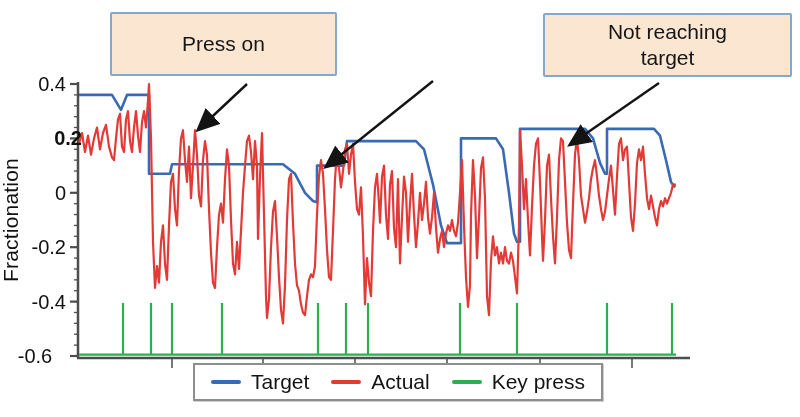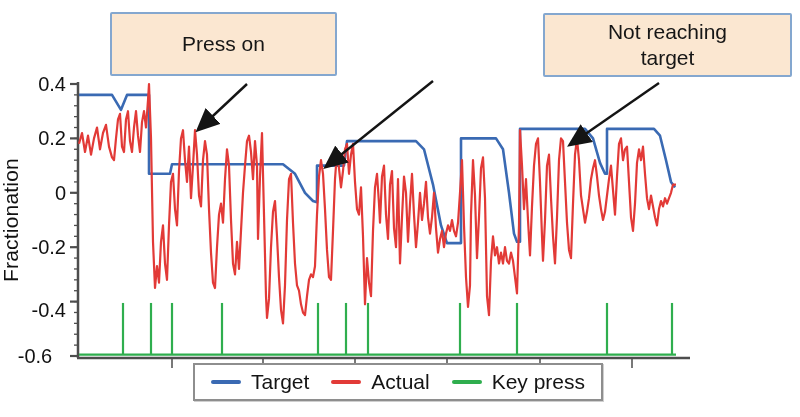--- a/index.html
+++ b/index.html
@@ -100,24 +100,24 @@
       <line x1="672" y1="354.64" x2="672" y2="302.96000000000004" stroke="#2fae4e" stroke-width="2.2"></line>
       <polyline points="79,94.9 112,94.9 121,109.8 127,94.9 149,94.9 149,173.8 170,173.8 172,164.2 283,164.2 295,173.8 305,192.8 313,201.0 317,202.3 317,165.6 344,165.6 347,141.1 416,141.1 424,149.3 433,184.6 441,225.4 447,243.1 461,243.1 461,138.4 496,138.4 503,149.3 509,192.8 514,233.6 517,241.8 520,241.8 520,128.9 585,128.9 593,138.4 600,162.9 605,173.8 607,173.8 607,128.9 654,128.9 660,135.7 666,160.2 671,181.9 675,187.4" fill="none" stroke="#3a6ab3" stroke-width="2.6" stroke-linejoin="round"></polyline>
       <polyline points="79,143.8 82,133.0 85,152.0 88,135.7 91,154.7 94,138.4 97,127.5 100,149.3 103,133.0 106,124.8 109,146.6 112,157.4 114,160.2 116,138.4 118,119.4 120,113.9 122,146.6 124,152.0 126,119.4 128,111.2 130,141.1 132,152.0 134,127.5 136,111.2 138,135.7 140,152.0 142,122.1 144,111.2 146,127.5 148,100.3 149,84.0 151,138.4 153,241.8 155,288.0 157,266.2 159,282.6 161,241.8 163,225.4 165,263.5 167,279.8 169,225.4 171,181.9 173,173.8 175,209.1 177,225.4 179,171.0 181,138.4 183,130.2 185,160.2 187,181.9 189,146.6 191,198.2 193,165.6 195,130.2 197,154.7 199,195.5 201,206.4 203,160.2 205,141.1 207,154.7 209,209.1 211,252.6 213,282.6 215,288.0 217,247.2 219,214.6 221,203.7 223,222.7 225,179.2 227,149.3 229,165.6 231,220.0 233,263.5 235,274.4 237,241.8 239,269.0 241,230.9 243,192.8 245,165.6 247,141.1 249,135.7 251,152.0 253,179.2 255,141.1 257,165.6 258,239.0 260,176.5 262,133.0 264,214.6 266,296.2 267,317.9 269,298.9 271,247.2 273,211.8 275,201.0 277,236.3 279,277.1 281,309.8 283,323.4 285,285.3 287,220.0 289,179.2 291,173.8 293,222.7 295,263.5 297,285.3 299,290.7 301,304.3 303,312.5 305,315.2 307,296.2 309,279.8 311,274.4 313,277.1 315,266.2 317,214.6 319,176.5 321,160.2 323,173.8 325,209.1 327,249.9 329,277.1 331,279.8 333,230.9 335,179.2 337,152.0 339,168.3 341,187.4 343,171.0 345,149.3 347,143.8 349,173.8 351,154.7 353,143.8 355,181.9 357,209.1 359,214.6 361,187.4 363,236.3 365,304.3 367,258.1 369,282.6 371,296.2 373,230.9 375,187.4 377,173.8 379,203.7 380,222.7 382,176.5 384,165.6 386,214.6 388,239.0 390,184.6 392,171.0 394,228.2 396,247.2 398,179.2 400,263.5 402,217.3 404,176.5 406,192.8 408,241.8 410,203.7 412,173.8 414,214.6 416,247.2 418,222.7 420,192.8 422,220.0 424,203.7 426,181.9 428,217.3 430,233.6 432,217.3 434,192.8 436,228.2 438,252.6 440,239.0 442,230.9 444,247.2 446,233.6 448,225.4 450,230.9 452,220.0 454,230.9 456,236.3 458,222.7 460,192.8 462,160.2 464,225.4 466,277.1 468,307.0 470,285.3 471,214.6 473,160.2 475,195.5 477,258.1 479,217.3 481,168.3 483,157.4 485,198.2 487,296.2 489,315.2 491,260.8 493,236.3 495,255.4 497,247.2 499,263.5 501,252.6 503,263.5 505,247.2 507,260.8 509,263.5 511,252.6 513,260.8 515,277.1 517,293.4 519,225.4 520,130.2 522,165.6 524,209.1 526,179.2 528,220.0 530,255.4 532,206.4 534,165.6 536,143.8 538,138.4 540,181.9 542,236.3 543,260.8 545,220.0 547,165.6 549,154.7 551,198.2 553,236.3 555,263.5 557,217.3 559,160.2 561,138.4 563,141.1 565,181.9 567,222.7 569,249.9 571,258.1 573,203.7 575,154.7 577,138.4 579,160.2 581,195.5 583,209.1 585,222.7 587,211.8 589,198.2 591,179.2 593,168.3 595,160.2 597,176.5 599,195.5 601,209.1 603,220.0 605,211.8 607,195.5 609,179.2 611,165.6 613,190.1 615,214.6 617,176.5 619,143.8 621,138.4 623,160.2 625,149.3 627,146.6 629,181.9 631,217.3 633,230.9 635,203.7 637,162.9 639,149.3 641,160.2 643,146.6 645,173.8 647,198.2 649,209.1 651,195.5 653,206.4 655,217.3 657,225.4 659,209.1 661,201.0 663,206.4 665,198.2 667,203.7 669,198.2 671,192.8 673,184.6 676,184.6" fill="none" stroke="#e23a37" stroke-width="2.2" stroke-linejoin="round"></polyline>
       <line x1="247" y1="84" x2="199" y2="129" stroke="#141414" stroke-width="2.4" marker-end="url(#arrowhead)"></line>
       <line x1="433" y1="81" x2="327" y2="166" stroke="#141414" stroke-width="2.4" marker-end="url(#arrowhead)"></line>
       <line x1="659" y1="83" x2="571" y2="144" stroke="#141414" stroke-width="2.4" marker-end="url(#arrowhead)"></line>
     </svg>
 
   <div id="ytick-labels">
       <div class="ytick" style="left: 4px; top: 73px;">0.4</div>
-      <div class="ytick" style="left: 4px; top: 127.4px;">0.2</div>
+      <div class="ytick" style="left: 20px; top: 127.4px; font-weight: bold;">0.2</div>
       <div class="ytick" style="left: 4px; top: 181.8px;">0</div>
       <div class="ytick" style="left: 4px; top: 236.2px;">-0.2</div>
-      <div class="ytick" style="left: 4px; top: 290.6px; margin-top: 8px;">-0.4</div>
+      <div class="ytick" style="left: 4px; top: 290.6px;">-0.4</div>
       <div class="ytick" style="left: 4px; top: 345px; text-align: center;">-0.6</div>
     </div>
 
   <div class="callout" id="callout-1" style="background: rgb(251, 231, 209); border-color: rgb(132, 167, 207);">
     <span>Press on</span>
   </div>
   <div class="callout" id="callout-3" style="background: rgb(251, 231, 209); border-color: rgb(132, 167, 207);">
     <span>Not reaching</span>
     <span>target</span>
   </div>

